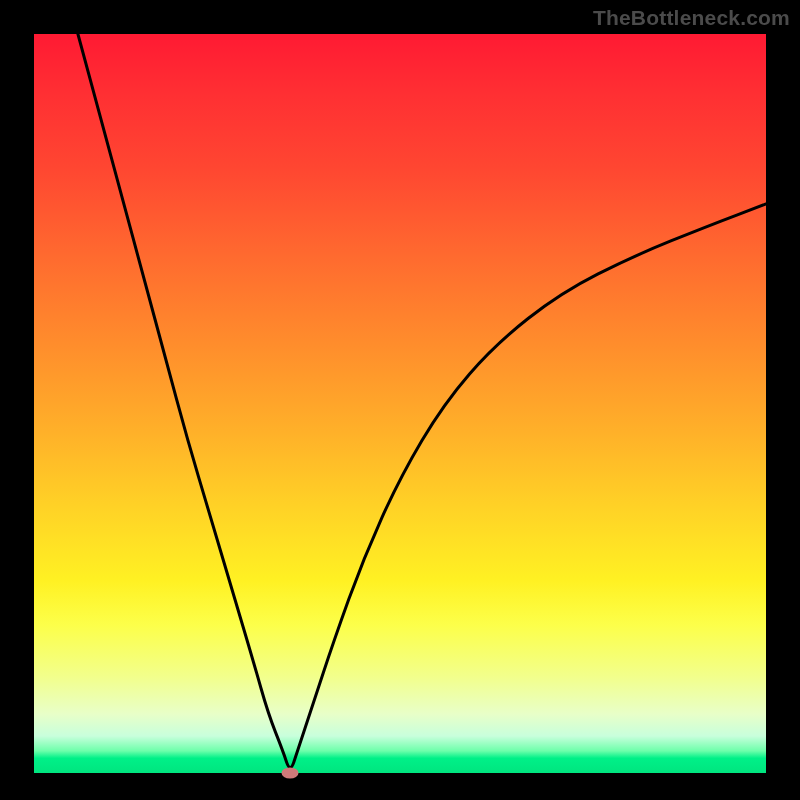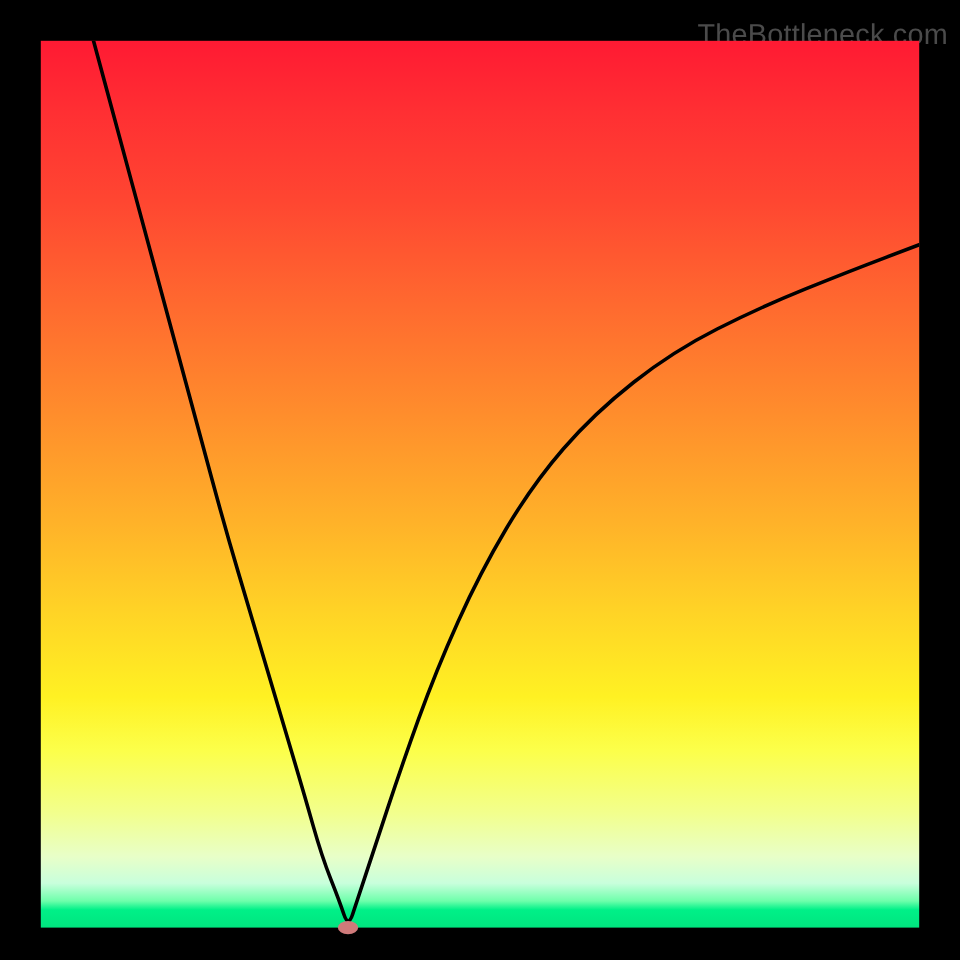--- a/index.html
+++ b/index.html
@@ -40,24 +40,23 @@
       #6effab 97%,
       #00f088 98%,
       #00e57f 100%
     );
   }
   .attribution {
     position: absolute;
     top: 6px;
     right: 10px;
     color: #4b4b4b;
-    font-size: 24px;
+    font-size: 21px;
     letter-spacing: 0.2px;
-    font-weight: 400;
-    margin-top: 10px;
+    font-weight: 700;
   }
   .marker {
     position: absolute;
     width: 17px;
     height: 11px;
     background: #cf7a7a;
     border-radius: 50% / 50%;
     transform: translate(-50%, -50%);
   }
   svg.curve {

